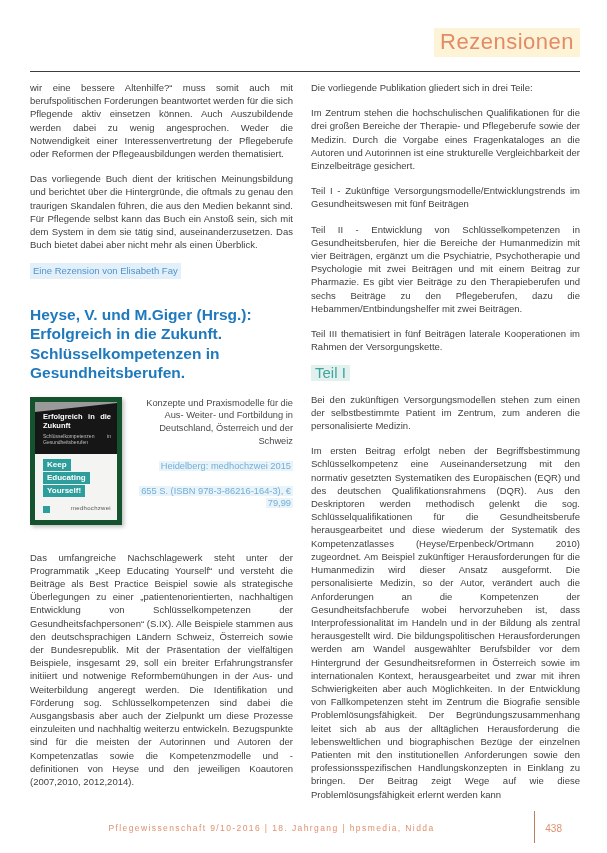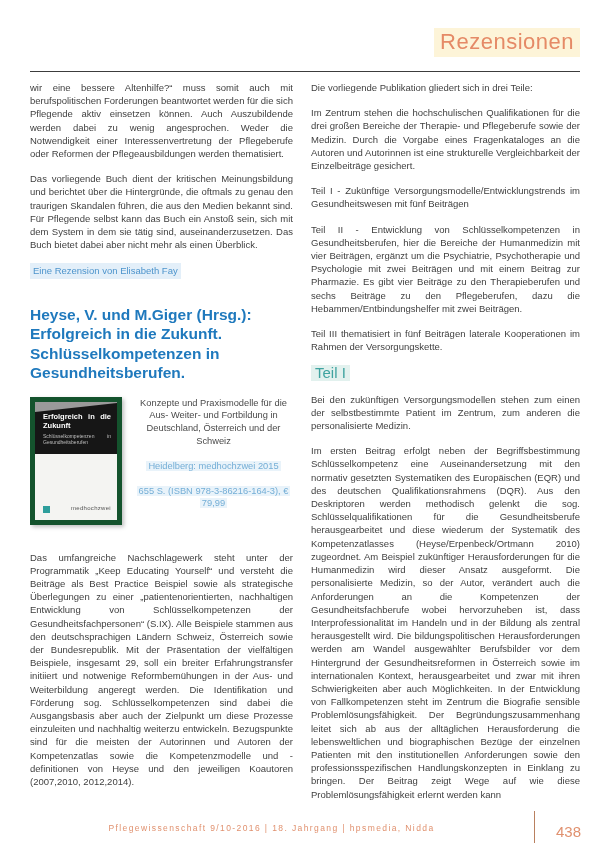--- a/index.html
+++ b/index.html
@@ -59,21 +59,21 @@
   .keep-badge span {
     display:table; background:#2e9e9c; color:#fff; font-weight:700;
     font-size:8px; line-height:10px; padding:1px 4px; margin-bottom:1px;
   }
   .cover-foot {
     position:absolute; bottom:4px; left:8px; right:6px;
     display:flex; align-items:center; justify-content:space-between;
   }
   .cover-foot .mark { width:7px; height:7px; background:#2e9e9c; }
   .cover-foot .pub { font-size:6px; color:#555; letter-spacing:.3px; }
-  .book-meta { flex:1; text-align:center; font-size:9.3px; line-height:12.8px; }
+  .book-meta { flex:1; text-align:right; font-size:9.3px; line-height:12.8px; }
   .book-subtitle { color:#4a4a4a; margin-bottom:12px; }
   .book-publisher, .book-details {
     color:#74aed6; background:#e9f3fa; display:inline; padding:0 2px;
     box-decoration-break:clone; -webkit-box-decoration-break:clone;
   }
   .meta-line { margin-bottom:2px; }
   .meta-gap { height:10px; }
   .section-heading {
     display:inline-block; color:#3fa3a0; background:#e2f1ee;
     font-size:15px; padding:1px 4px; margin-bottom:12px; text-align:left;
@@ -83,21 +83,21 @@
     position:absolute; left:0; right:0; bottom:12px; height:26px;
   }
   .footer .journal-line {
     position:absolute; left:16px; right:80px; text-align:center;
     font-size:8.5px; letter-spacing:1.4px; color:#e0916f; top:8px;
   }
   .footer .divider {
     position:absolute; right:72px; top:-4px; width:1px; height:32px; background:#b9805f;
   }
   .footer .page-number {
-    position:absolute; right:26px; top:8px; font-size:15px; color:#e0916f;
+    position:absolute; right:45px; top:8px; font-size:10px; color:#e0916f;
   }
 </style>
 </head>
 <body>
 
 <div class="page">
 
   <div class="header">
     <span class="title">Rezensionen</span>
   </div>
@@ -111,20 +111,27 @@
 
       <span class="byline">Eine Rezension von Elisabeth Fay</span>
 
       <h2 class="review-title">Heyse, V. und M.Giger (Hrsg.): Erfolgreich in die Zukunft. Schlüsselkompetenzen in Gesundheitsberufen.</h2>
 
       <div class="book-block">
         <div class="cover">
           <div class="cover-top">
             <div class="cover-title">Erfolgreich in die Zukunft</div>
             <div class="cover-sub">Schlüsselkompetenzen in Gesundheitsberufen</div>
+          </div>
+          <div class="cover-mid">
+            <div class="keep-badge">
+              <span>Keep</span>
+              <span>Educating</span>
+              <span>Yourself!</span>
+            </div>
           </div>
           <div class="cover-foot">
             <span class="mark"></span>
             <span class="pub">medhochzwei</span>
           </div>
         </div>
         <div class="book-meta">
           <div class="book-subtitle">Konzepte und Praxismodelle für die Aus- Weiter- und Fortbildung in Deutschland, Österreich und der Schweiz</div>
           <div class="meta-line"><span class="book-publisher">Heidelberg: medhochzwei 2015</span></div>
           <div class="meta-gap"></div>

